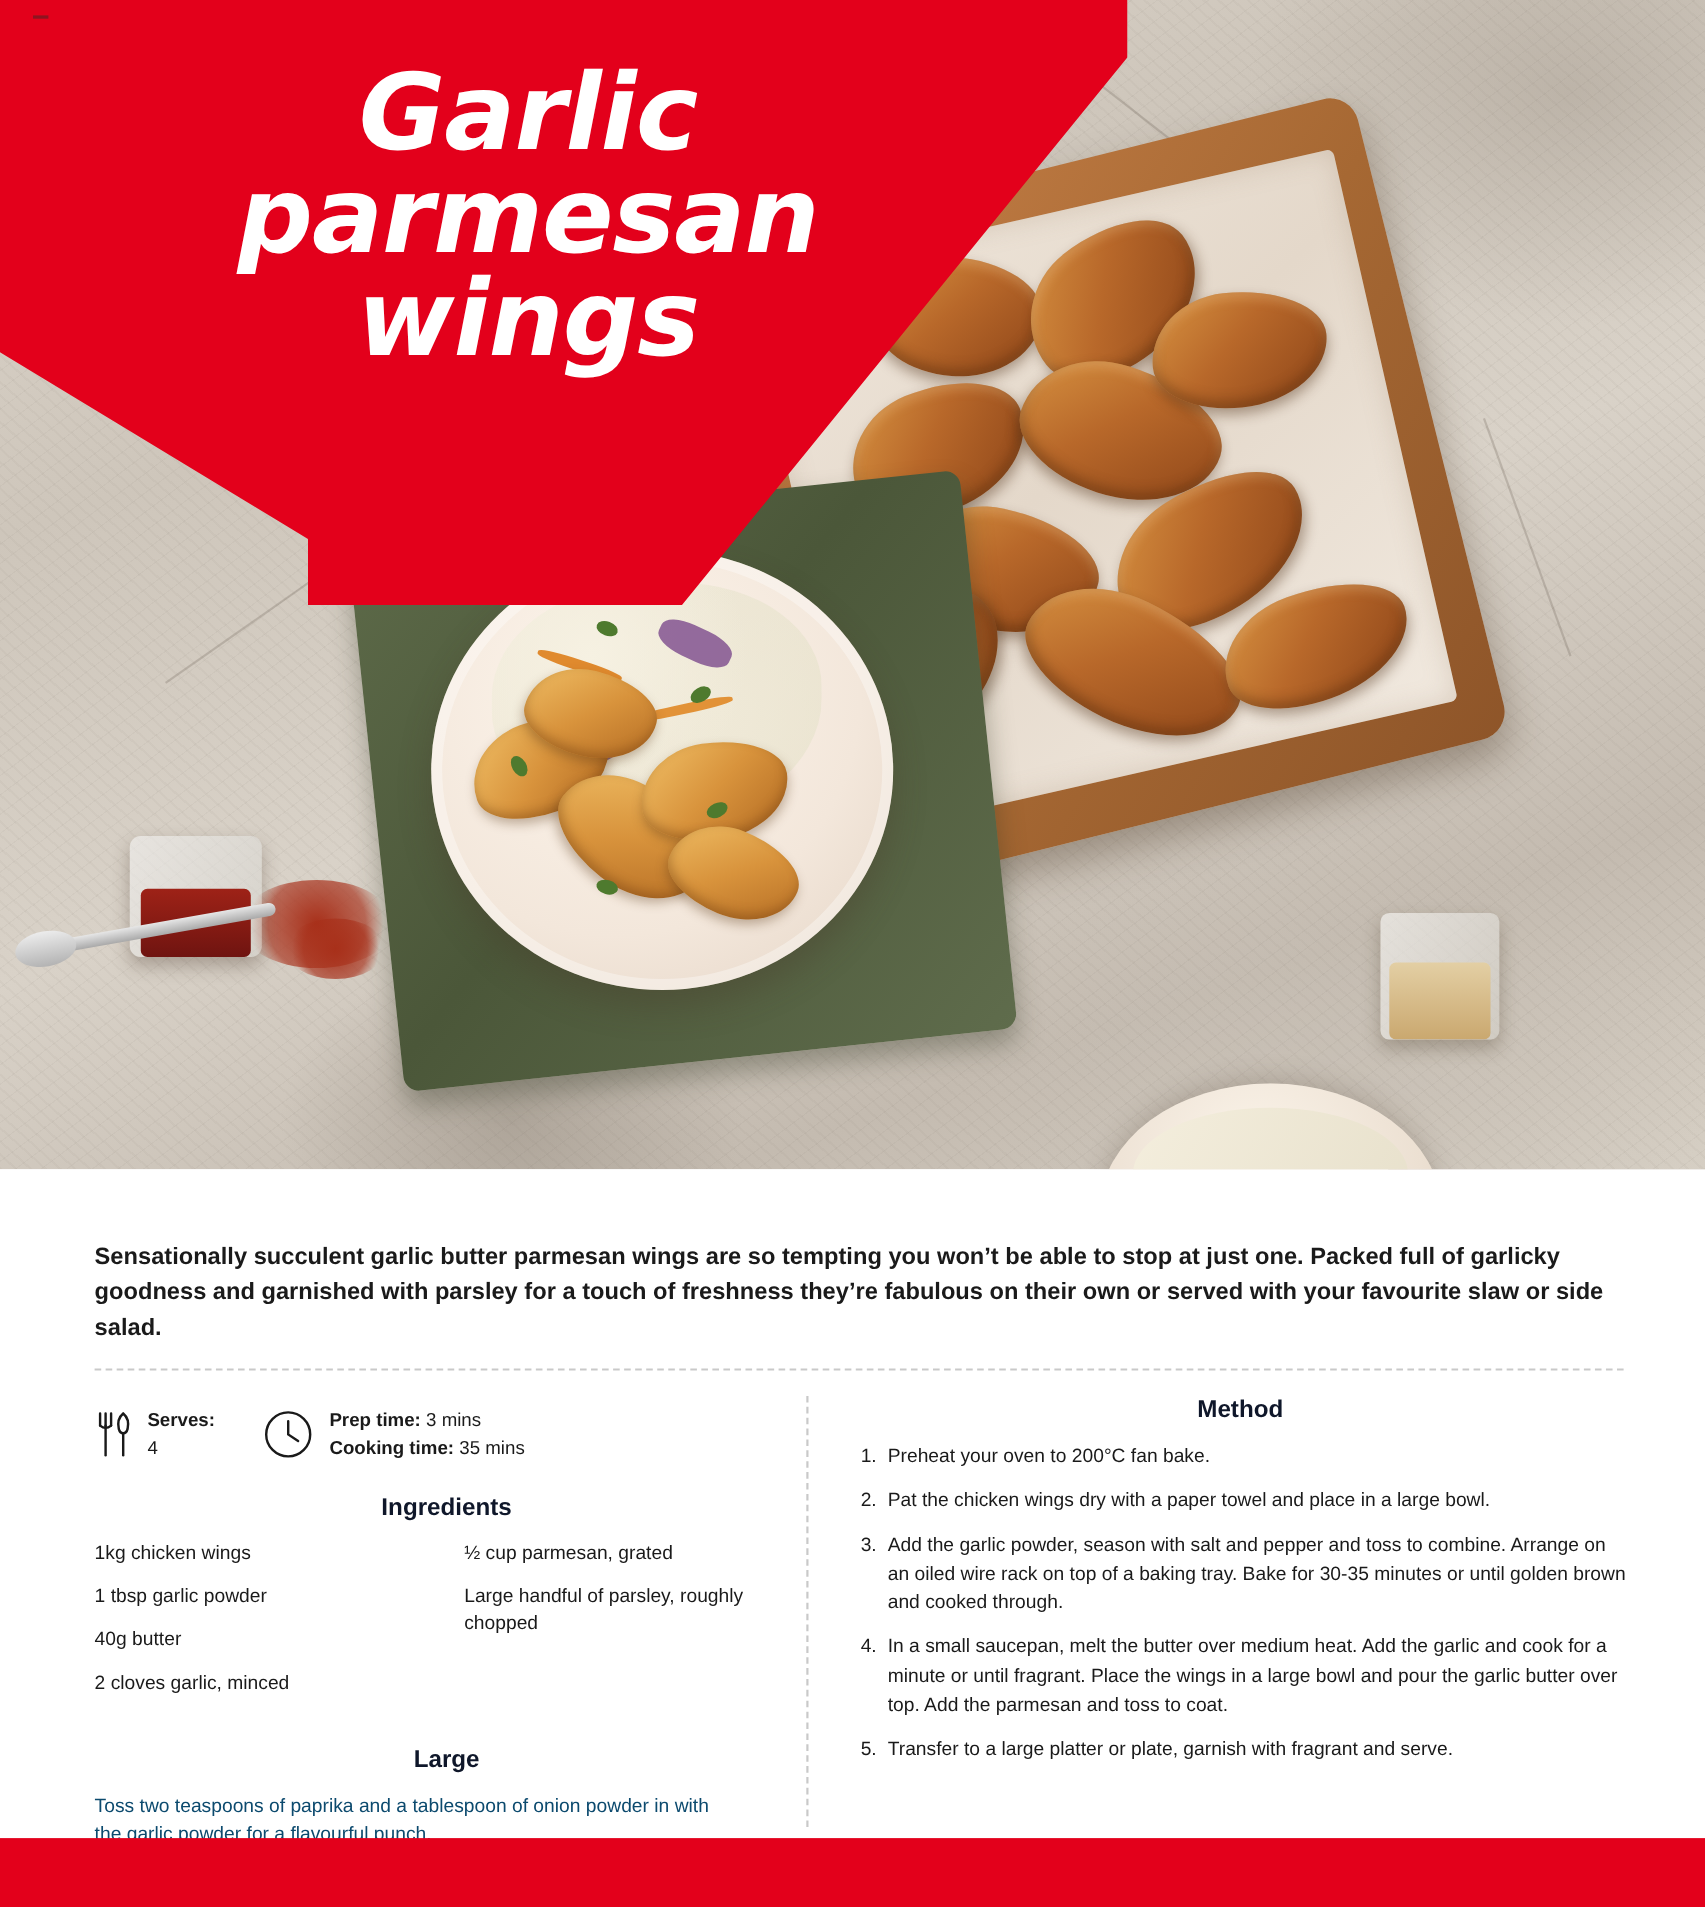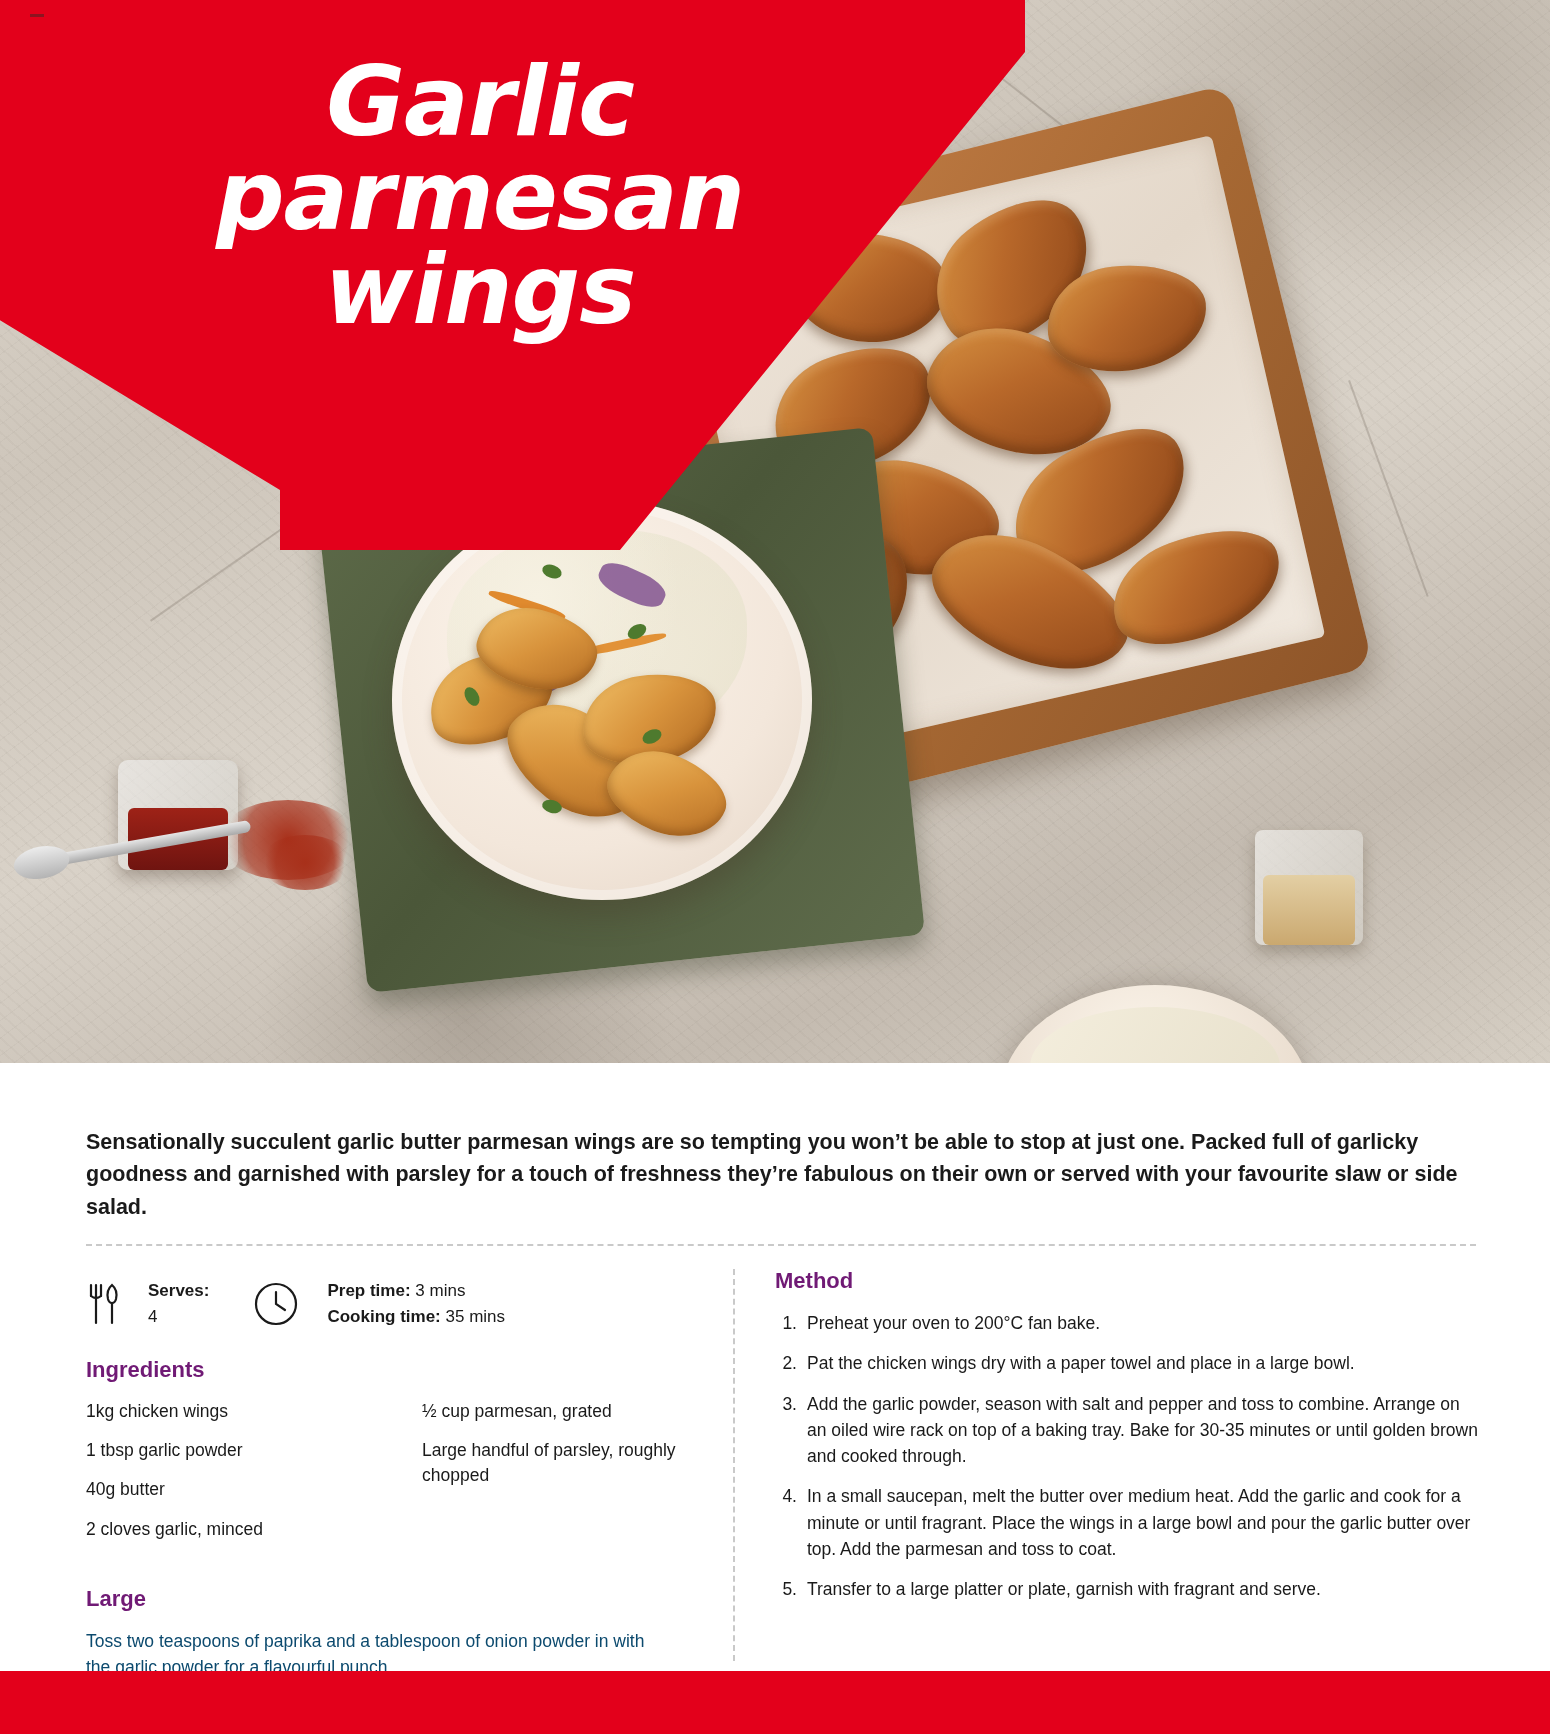--- a/index.html
+++ b/index.html
@@ -309,36 +309,37 @@
 
   .meta-row {
     display: flex;
     align-items: center;
     gap: 44px;
     margin-bottom: 26px;
   }
   .meta-item {
     display: flex;
     align-items: center;
-    gap: 28px;
+    gap: 14px;
   }
   .meta-text {
     font-size: 17px;
     line-height: 1.55;
     color: #1a1a1a;
   }
   .meta-text b { font-weight: bold; }
 
   .cutlery-icon svg, .clock-icon svg { display: block; }
 
   .section-head {
-    color: #701a75;
+    color: #0f172a;
     font-weight: bold;
     font-size: 22px;
     margin: 0 0 16px 0;
+    text-align: center;
   }
   .ing-cols {
     display: flex;
     gap: 36px;
   }
   .ing-col { width: 300px; }
   .ing-item {
     font-size: 17.5px;
     color: #1a1a1a;
     line-height: 1.45;

